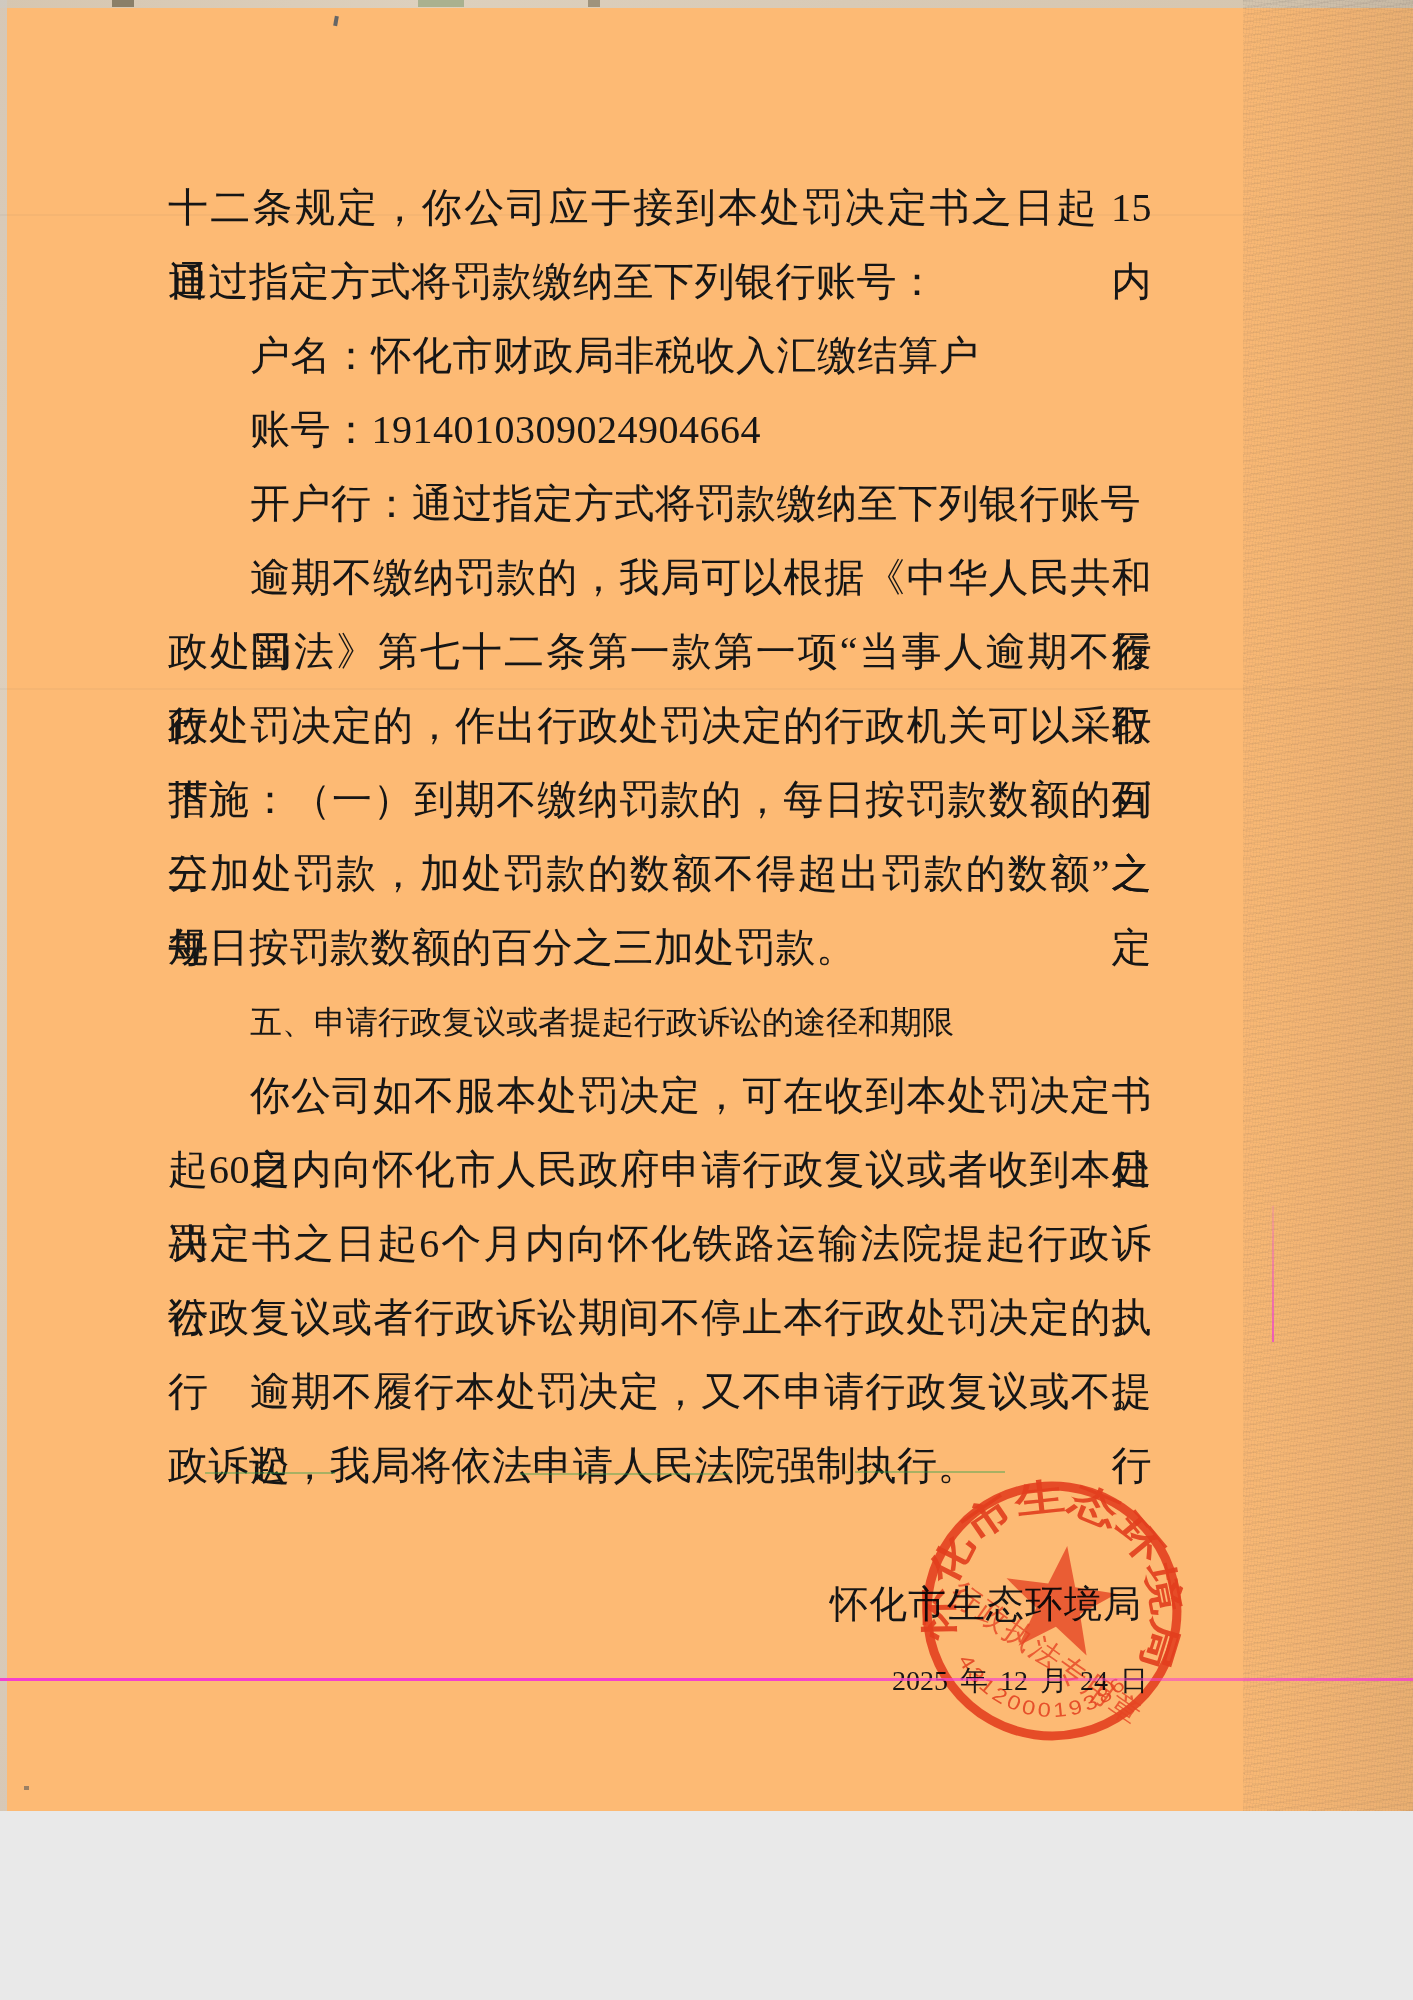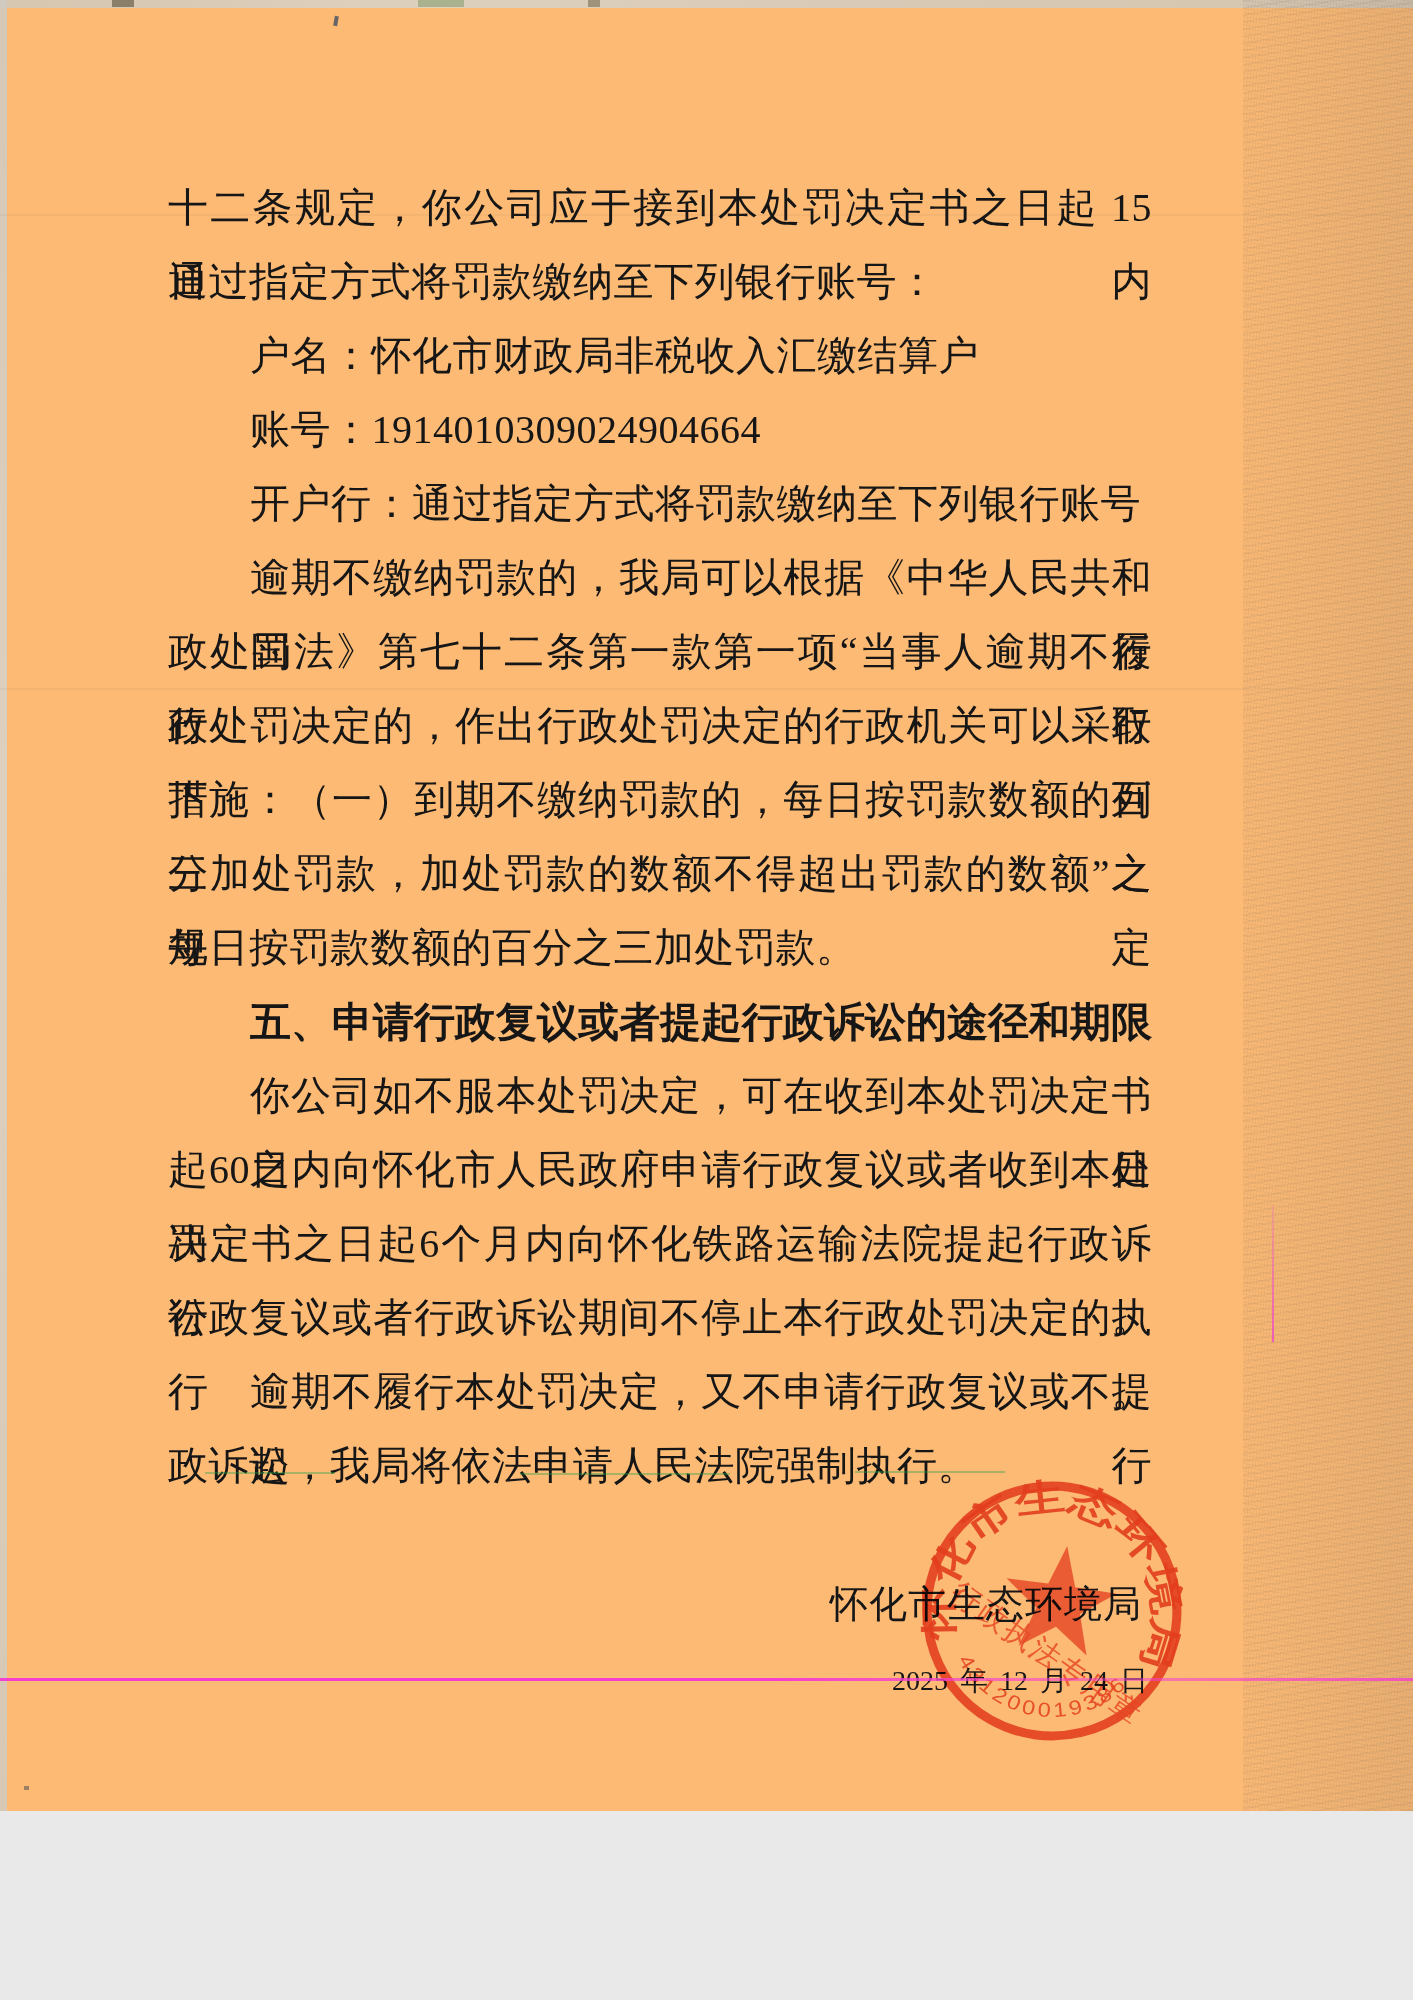--- a/index.html
+++ b/index.html
@@ -22,22 +22,22 @@
     border-right:5px solid rgba(120,115,108,.25);}
   .scanline{position:absolute;left:0;width:1413px;height:2px;background:rgba(80,80,80,.045);}
   .speck{position:absolute;}
 
   
   .textcol{position:absolute;left:168px;top:171px;width:984px;}
   .ln{box-sizing:border-box;height:74px;line-height:74px;font-size:40px;
     letter-spacing:.5px;white-space:nowrap;}
   .just{white-space:normal;text-align:justify;text-align-last:justify;}
   .ind{padding-left:82px;}
-  .head{font-weight:bold;font-family:"Liberation Sans","DejaVu Sans",sans-serif;
-    font-size:41px;letter-spacing:0;}
+  .head{font-weight:normal;font-family:"Liberation Sans","DejaVu Sans",sans-serif;
+    font-size:32px;letter-spacing:0;}
 
   .signature{position:absolute;left:830px;top:1577px;font-size:38px;
     letter-spacing:1px;line-height:54px;}
   .dateline{position:absolute;left:892px;top:1654px;font-size:28px;
     word-spacing:5px;line-height:54px;}
   .pageno{position:absolute;left:1190px;top:1840px;font-size:27px;}
 
   
   .stamp{position:absolute;left:916px;top:1475px;width:272px;height:272px;
     mix-blend-mode:multiply;opacity:.93;}

